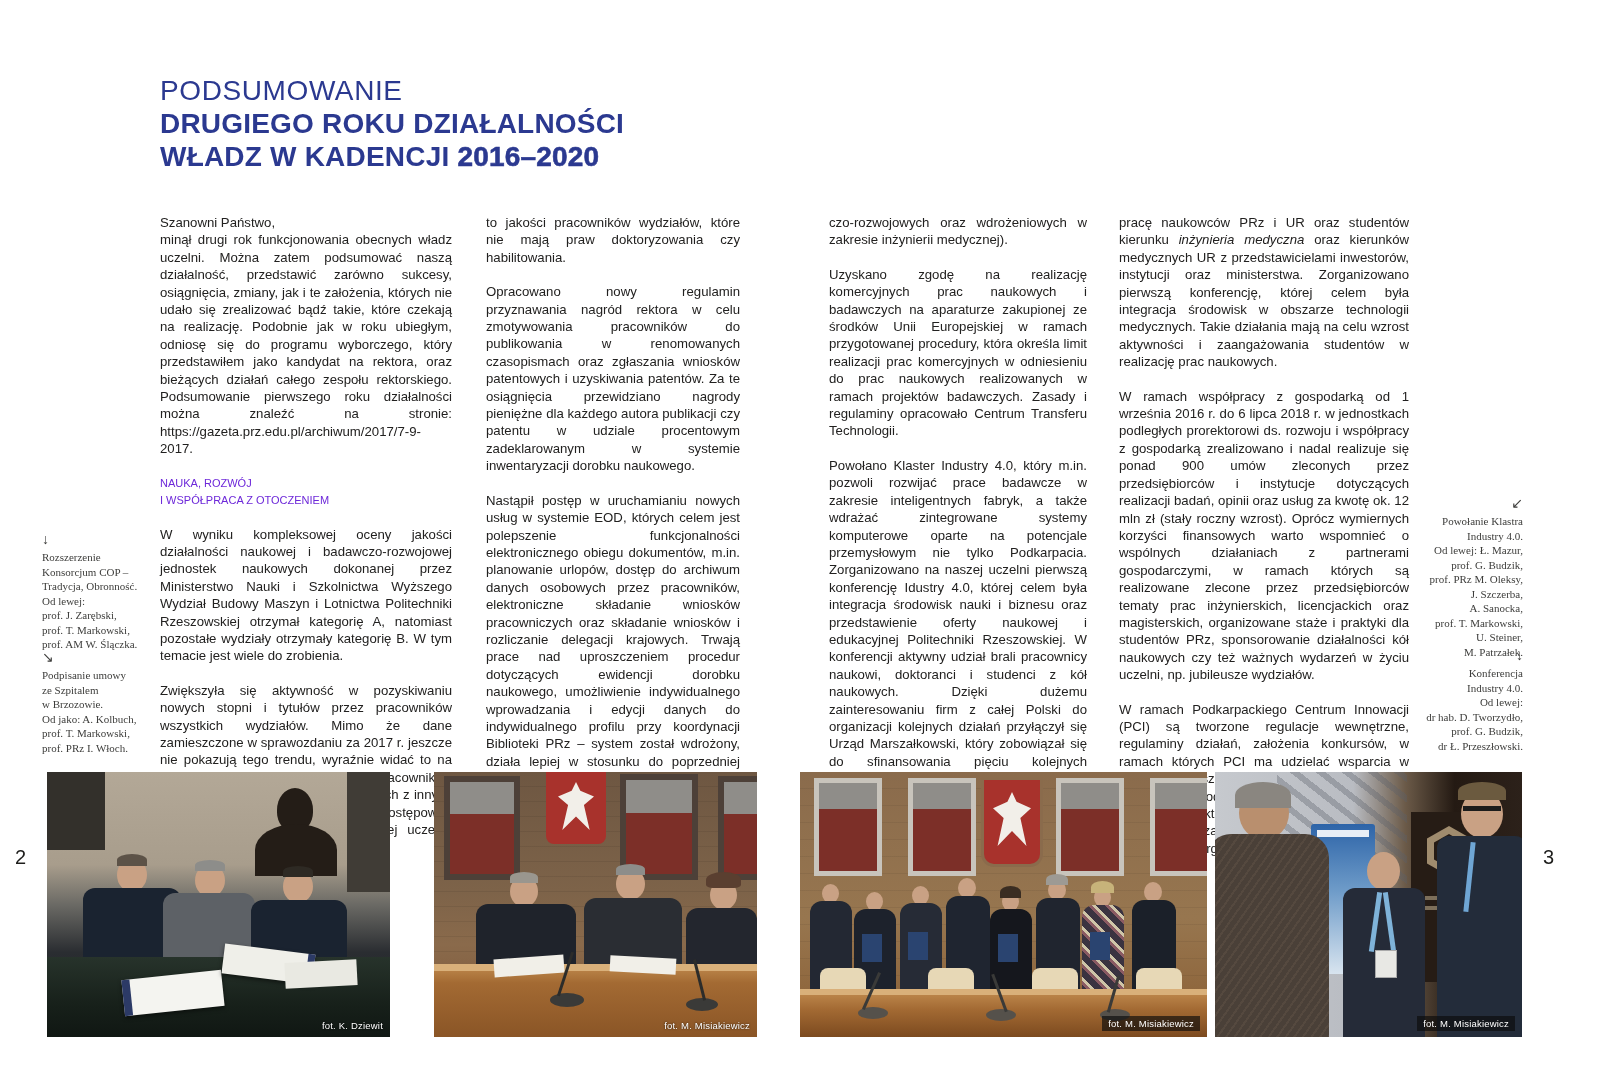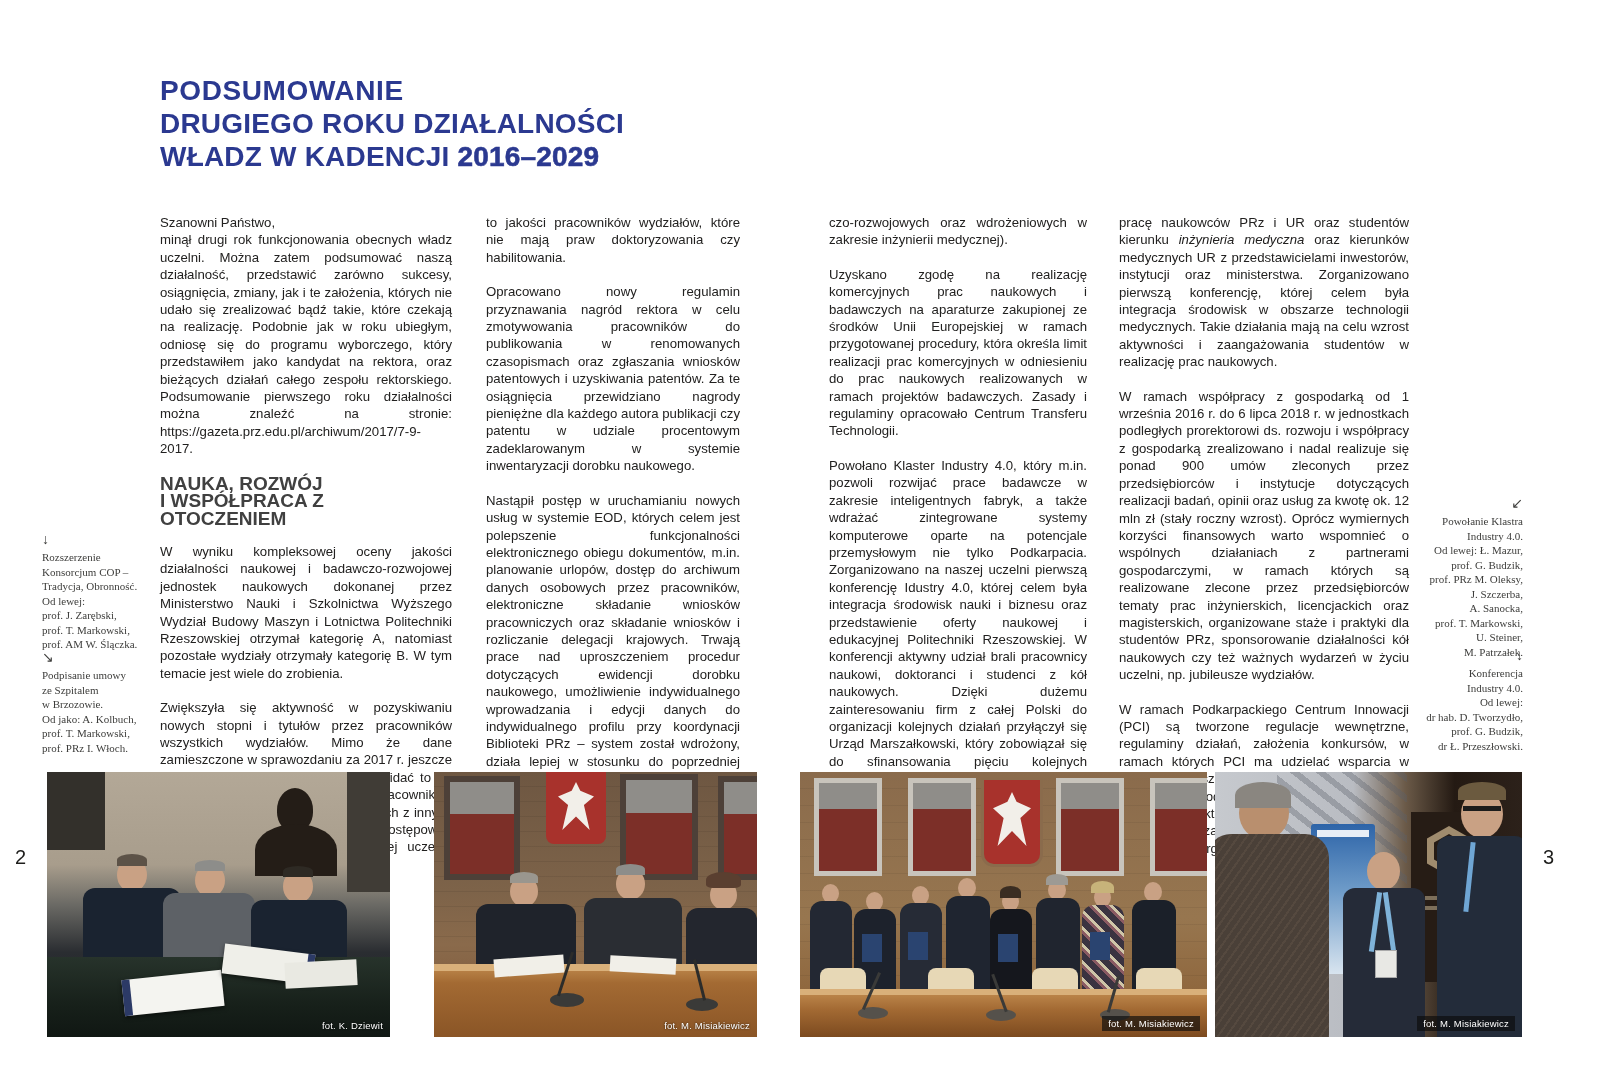--- a/index.html
+++ b/index.html
@@ -1,32 +1,32 @@
 <!DOCTYPE html>
 <html><head>
 <meta charset="utf-8">
 <style>
   html,body{margin:0;padding:0;background:#ffffff;}
   body{width:1600px;height:1085px;position:relative;font-family:"Liberation Sans",sans-serif;color:#1e1e1c;overflow:hidden;}
   .abs{position:absolute;}
 
   
   .title-block{position:absolute;left:160px;top:74px;color:#2b3990;}
-  .title-l1{font-size:28px;font-weight:700;letter-spacing:0.6px;line-height:33px;}
+  .title-l1{font-size:28px;font-weight:400;letter-spacing:0.6px;line-height:33px;}
   .title-l2,.title-l3{font-size:28px;font-weight:700;letter-spacing:0.2px;line-height:33px;}
   .title-bold{-webkit-text-stroke:0.6px #2b3990;}
 
   
   .col{position:absolute;top:214px;font-size:13.2px;line-height:17.4px;text-align:justify;color:#222120;}
   #col1{left:160px;width:292px;}
   #col2{left:486px;width:254px;}
   #col3{left:829px;width:258px;}
   #col4{left:1119px;width:290px;}
   .col p{margin:0 0 17px 0;white-space:pre-line;}
-  .col h3{margin:16px 0 16px 0;font-size:19px;line-height:17.4px;font-weight:700;white-space:pre-line;text-align:left;color:#404040;}
+  .col h3{margin:16px 0 16px 0;font-size:11px;line-height:17.4px;font-weight:400;white-space:pre-line;text-align:left;color:#6d28d9;}
   .italic{font-style:italic;}
 
   
   .caption{position:absolute;font-size:11px;line-height:14.5px;color:#3d3d3b;}
   .caption .cap-arrow{font-size:14px;line-height:14px;margin-bottom:4px;}
   .caption .cap-text{white-space:pre-line;font-family:Liberation Serif, serif;}
   #cap-left1{left:42px;top:532px;width:104px;text-align:left;}
   #cap-left2{left:42px;top:650px;width:104px;text-align:left;}
   #cap-right1{right:77px;top:496px;width:120px;text-align:right;}
   #cap-right2{right:77px;top:648px;width:120px;text-align:right;}
@@ -46,21 +46,21 @@
   .credit-box{background:rgba(10,10,10,0.65);padding:2px 6px;text-shadow:none;}
   .head{border-radius:50%;}
   .torso{border-radius:12px 12px 0 0;}
 </style>
 </head>
 <body>
 
 <div class="title-block">
   <div class="title-l1">PODSUMOWANIE</div>
   <div class="title-l2">DRUGIEGO ROKU DZIAŁALNOŚCI</div>
-  <div class="title-l3"><span>WŁADZ W KADENCJI </span><span class="title-bold">2016–2029</span></div>
+  <div class="title-l3"><span>WŁADZ W KADENCJI </span><span class="title-bold">2016–2020</span></div>
 </div>
 
 <div class="col" id="col1">
   <p>Szanowni Państwo,
 minął drugi rok funkcjonowania obecnych władz uczelni. Można zatem podsumować naszą działalność, przedstawić zarówno sukcesy, osiągnięcia, zmiany, jak i te założenia, których nie udało się zrealizować bądź takie, które czekają na realizację. Podobnie jak w roku ubiegłym, odniosę się do programu wyborczego, który przedstawiłem jako kandydat na rektora, oraz bieżących działań całego zespołu rektorskiego. Podsumowanie pierwszego roku działalności można znaleźć na stronie: https://gazeta.prz.edu.pl/archiwum/2017/7-9-2017.</p>
   <h3>NAUKA, ROZWÓJ
 I WSPÓŁPRACA Z OTOCZENIEM</h3>
   <p>W wyniku kompleksowej oceny jakości działalności naukowej i badawczo-rozwojowej jednostek naukowych dokonanej przez Ministerstwo Nauki i Szkolnictwa Wyższego Wydział Budowy Maszyn i Lotnictwa Politechniki Rzeszowskiej otrzymał kategorię A, natomiast pozostałe wydziały otrzymały kategorię B. W tym temacie jest wiele do zrobienia.</p>
   <p>Zwiększyła się aktywność w pozyskiwaniu nowych stopni i tytułów przez pracowników wszystkich wydziałów. Mimo że dane zamieszczone w sprawozdaniu za 2017 r. jeszcze nie pokazują tego trendu, wyraźnie widać to na podstawie składanych przez pracowników dokumentów oraz umów podpisywanych z innymi uczelniami w sprawie realizacji postępowań awansowych dla pracowników naszej uczelni. Dotyczy</p>
 </div>

